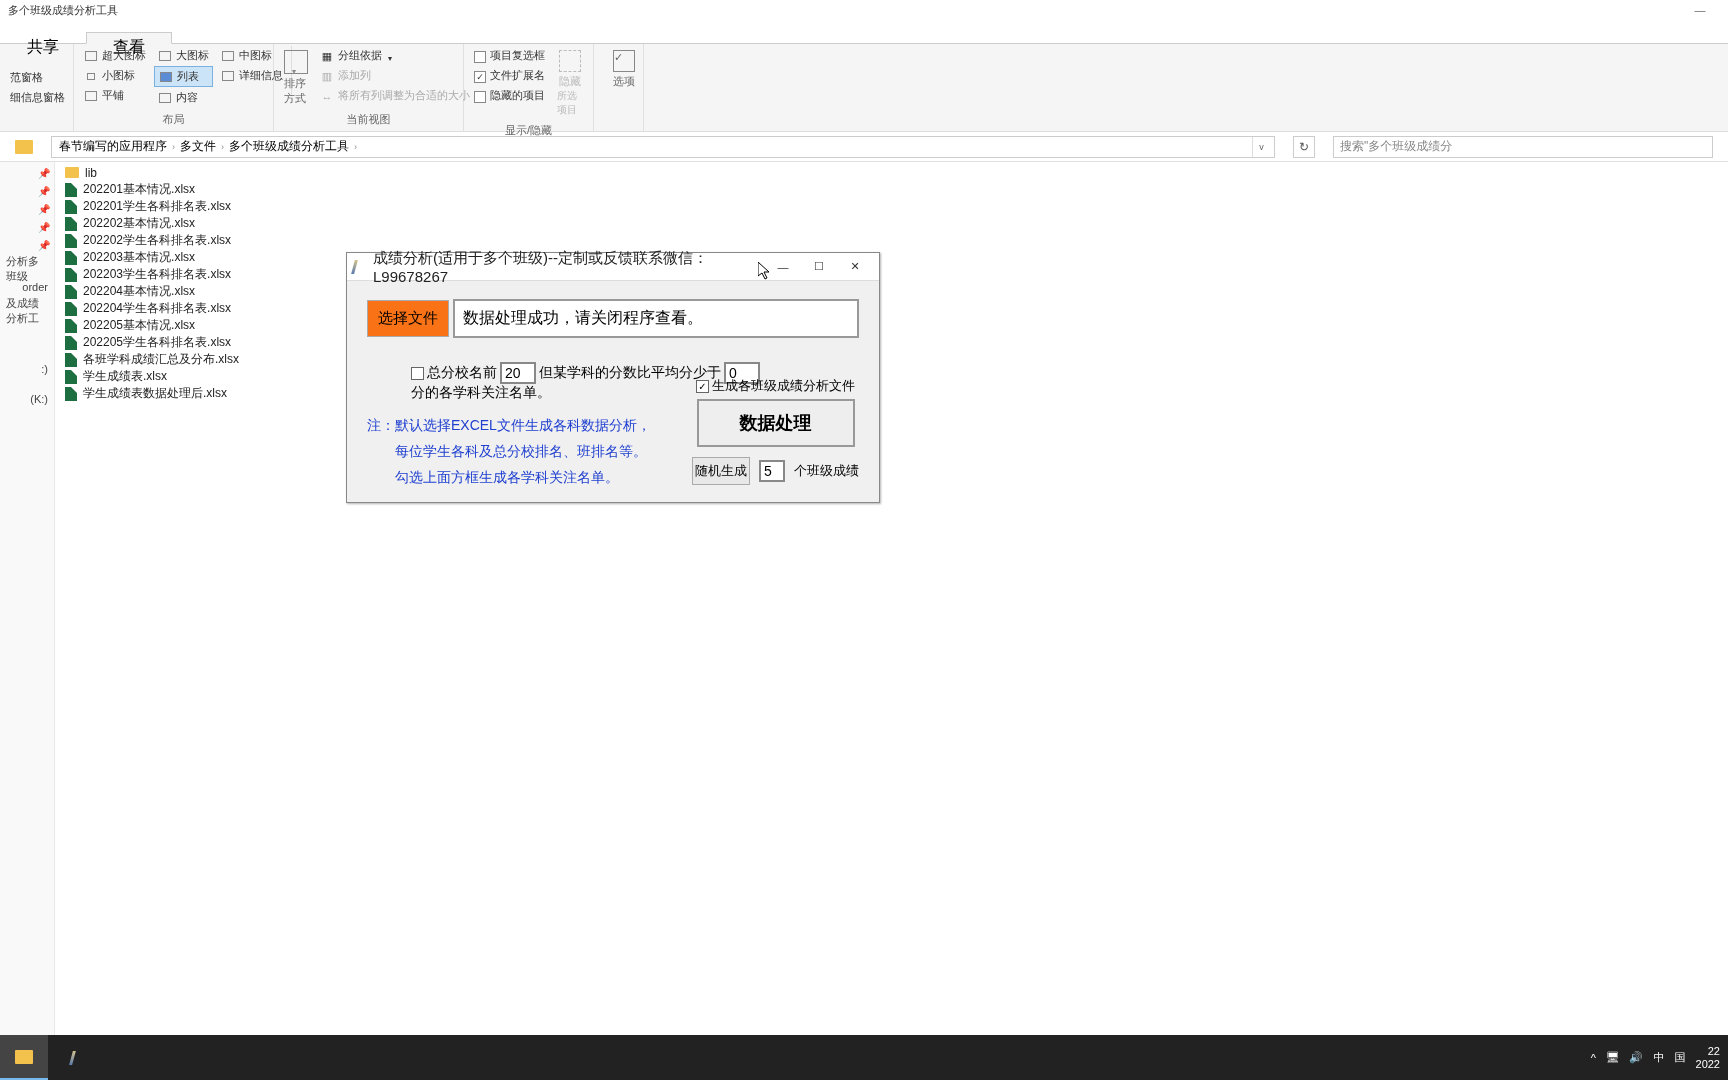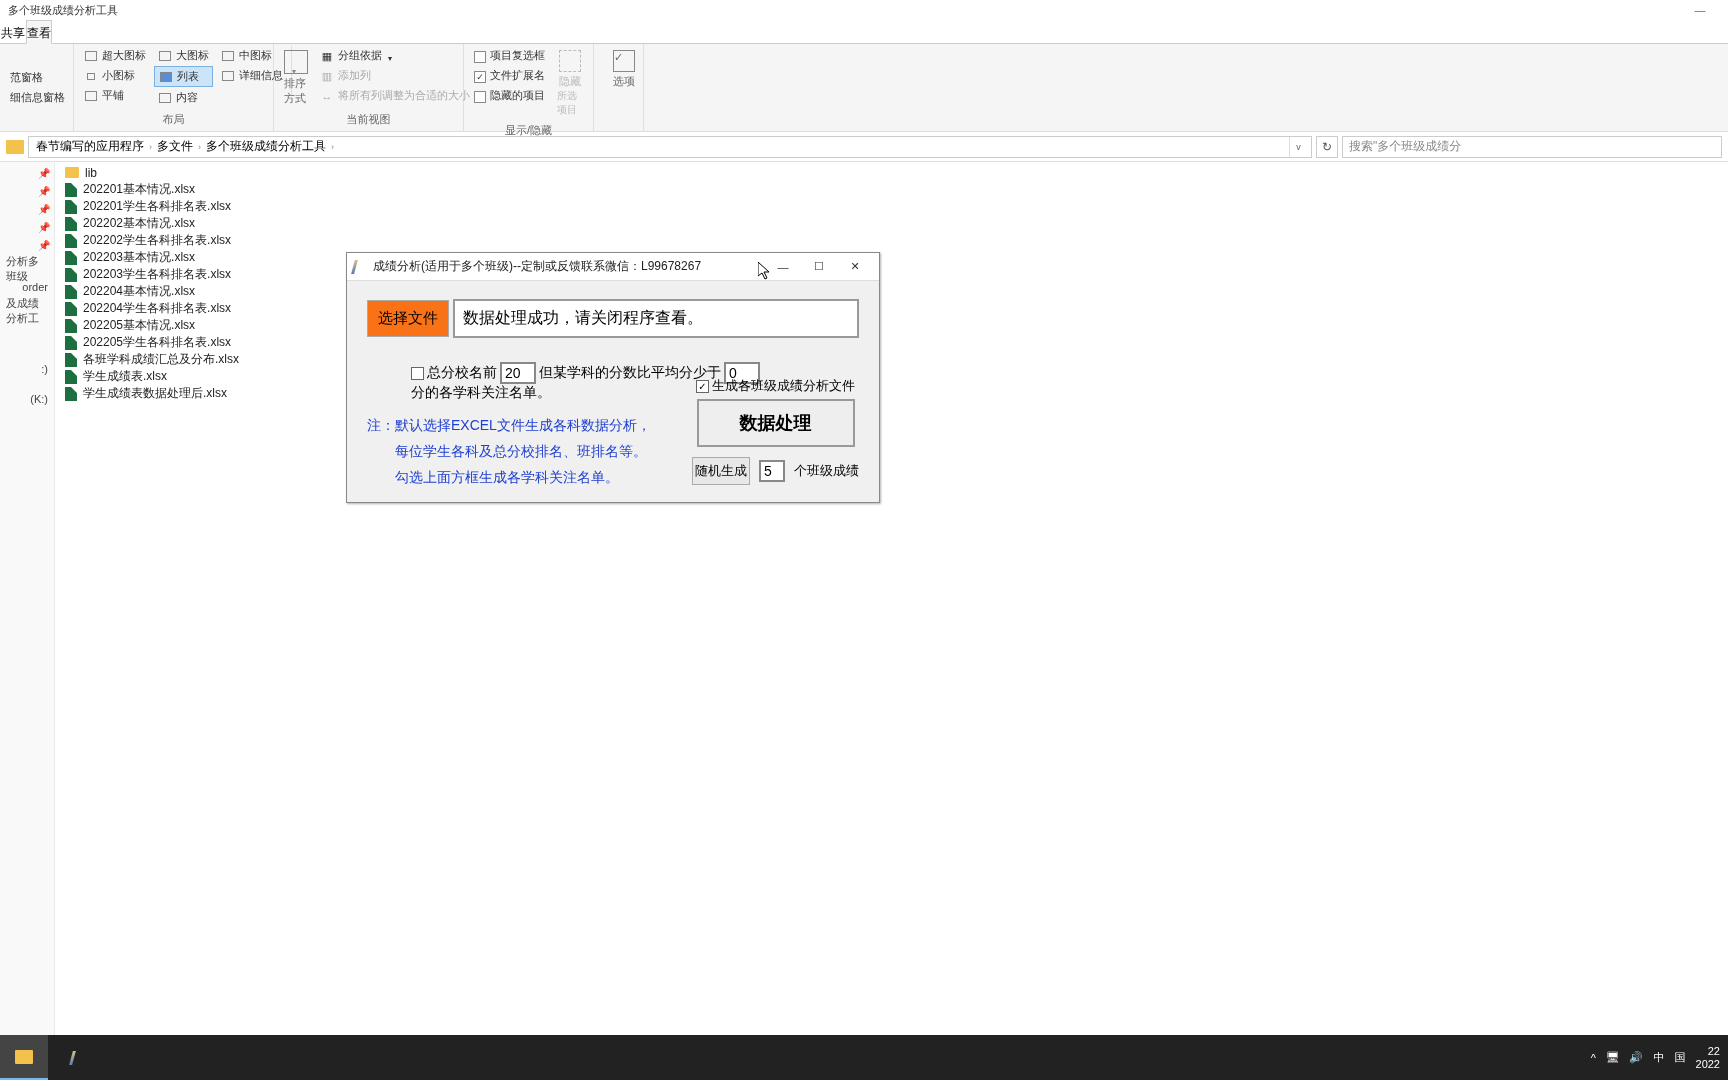--- a/index.html
+++ b/index.html
@@ -2,37 +2,37 @@
 <html><head>
 <meta charset="utf-8">
 <style>
 * { margin: 0; padding: 0; box-sizing: border-box; font-family: "Microsoft YaHei", "SimSun", sans-serif; }
 body { background: #e8e8e8; width: 1728px; height: 1080px; overflow: hidden; position: relative; font-size: 12px; }
 
 
 .explorer { position: absolute; top: 0; left: 0; right: 0; bottom: 45px; background: #fff; }
 .titlebar { height: 20px; background: #fff; display: flex; align-items: center; padding: 0 8px; color: #333; font-size: 11px; }
 .tabs { height: 24px; background: #fff; display: flex; border-bottom: 1px solid #ccc; }
-.tab { padding: 4px 0; font-size: 12px; border: 1px solid transparent; cursor: pointer; }
+.tab { padding: 4px 26px; font-size: 16px; border: 1px solid transparent; cursor: pointer; margin-top: 12px; }
 .tab.active { background: #f5f5f5; border: 1px solid #ccc; border-bottom: 1px solid #f5f5f5; margin-bottom: -1px; }
 
 .ribbon { height: 88px; background: #f5f5f5; display: flex; border-bottom: 1px solid #ddd; }
 .ribbon-group { display: flex; flex-direction: column; padding: 2px 6px; border-right: 1px solid #e0e0e0; }
 .ribbon-group-content { flex: 1; display: flex; align-items: flex-start; gap: 4px; }
 .ribbon-group-label { text-align: center; font-size: 11px; color: #666; padding: 2px 0; }
 .ribbon-item { display: flex; align-items: flex-end; gap: 4px; padding: 2px 4px; font-size: 11px; color: #333; white-space: nowrap; }
 .ribbon-item.disabled { color: #aaa; }
 .ribbon-col { display: flex; flex-direction: column; gap: 1px; }
 .ribbon-big { display: flex; flex-direction: column; align-items: center; justify-content: center; width: 48px; padding: 4px; font-size: 11px; color: #666; }
 .ribbon-big.disabled { color: #bbb; }
 .icon-box { width: 14px; height: 14px; display: inline-flex; align-items: center; justify-content: center; }
 .icon-sq { width: 12px; height: 10px; border: 1px solid #888; }
 .chk { width: 12px; height: 12px; border: 1px solid #888; background: #fff; display: inline-flex; align-items: center; justify-content: center; font-size: 9px; }
 
-.addrbar { height: 30px; background: #fff; display: flex; align-items: center; padding: 3px 6px; gap: 4px; border-bottom: 1px solid #e0e0e0; }
+.addrbar { height: 30px; background: #fff; display: flex; align-items: center; padding: 3px 15px; gap: 18px; border-bottom: 1px solid #e0e0e0; }
 .folder-icon { width: 18px; height: 14px; background: #f3c24c; border-radius: 1px; }
 .breadcrumb { flex: 1; height: 22px; border: 1px solid #ccc; display: flex; align-items: center; padding: 0 4px; font-size: 12px; }
 .bc-seg { padding: 0 3px; }
 .bc-sep { padding: 0 2px; color: #888; font-size: 9px; }
 .bc-dropdown { width: 18px; text-align: center; color: #666; font-size: 9px; border-left: 1px solid #ddd; height: 100%; display: flex; align-items: center; justify-content: center; }
 .refresh-btn { width: 22px; height: 22px; border: 1px solid #ccc; display: flex; align-items: center; justify-content: center; color: #555; }
 .searchbox { width: 380px; height: 22px; border: 1px solid #ccc; padding: 0 6px; font-size: 12px; color: #888; display: flex; align-items: center; }
 
 .body-area { position: absolute; top: 162px; left: 0; right: 0; bottom: 0; background: #fff; display: flex; }
 .nav-pane { width: 55px; background: #f9f9f9; border-right: 1px solid #e8e8e8; padding-top: 2px; }
@@ -44,21 +44,21 @@
 .ico-folder { background: #f3c24c; width: 14px; height: 11px; border-radius: 1px; }
 .ico-xlsx { background: #1d6f42; width: 12px; height: 14px; position: relative; }
 .ico-xlsx::after { content: ""; position: absolute; right: 0; top: 0; border: 3px solid transparent; border-top-color: #fff; border-right-color: #fff; }
 .ico-exe { background: #5b8dd6; width: 12px; height: 14px; }
 
 
 .tk-window { position: absolute; left: 346px; top: 252px; width: 534px; background: #f0f0f0; border: 1px solid #888; box-shadow: 1px 1px 2px rgba(0,0,0,0.3); }
 .tk-titlebar { height: 28px; background: #fff; display: flex; align-items: center; padding: 0 6px; border-bottom: 1px solid #ddd; }
 .tk-icon { width: 14px; height: 14px; margin-right: 6px; display: flex; align-items: center; }
 .feather { width: 3px; height: 14px; background: linear-gradient(180deg,#d4c28a,#5b7bb0); transform: skewX(-15deg); }
-.tk-title { flex: 1; font-size: 12px; color: #222; }
+.tk-title { flex: 1; font-size: 15px; color: #222; }
 .tk-btns { display: flex; }
 .tk-btn { width: 36px; height: 28px; display: flex; align-items: center; justify-content: center; font-size: 11px; color: #333; }
 .tk-body { padding: 18px 20px 12px 20px; }
 .tk-row { display: flex; align-items: center; margin-bottom: 10px; }
 .tk-select-btn { border: 1px solid #aaa; background: #f97316; padding: 8px 10px; font-size: 15px; font-weight: 500; }
 .tk-status { flex: 1; border: 2px solid #999; background: #fff; padding: 7px 8px; margin-left: 4px; font-size: 16px; font-family: "SimSun", serif; }
 .tk-opts { display: flex; align-items: center; flex-wrap: wrap; font-size: 14px; margin-top: 24px; margin-left: 44px; }
 .tk-chk { width: 13px; height: 13px; border: 1px solid #666; margin-right: 3px; display: inline-flex; align-items: center; justify-content: center; font-size: 10px; background: #fff; }
 .tk-input { width: 36px; height: 22px; border: 2px solid #888; background: #fff; text-align: left; padding: 0 3px; font-size: 14px; margin: 0 3px; }
 .tk-notes { color: #2040d0; font-size: 14px; line-height: 26px; margin-top: 10px; width: 290px; font-family: "SimSun", serif; font-weight: 500; }

